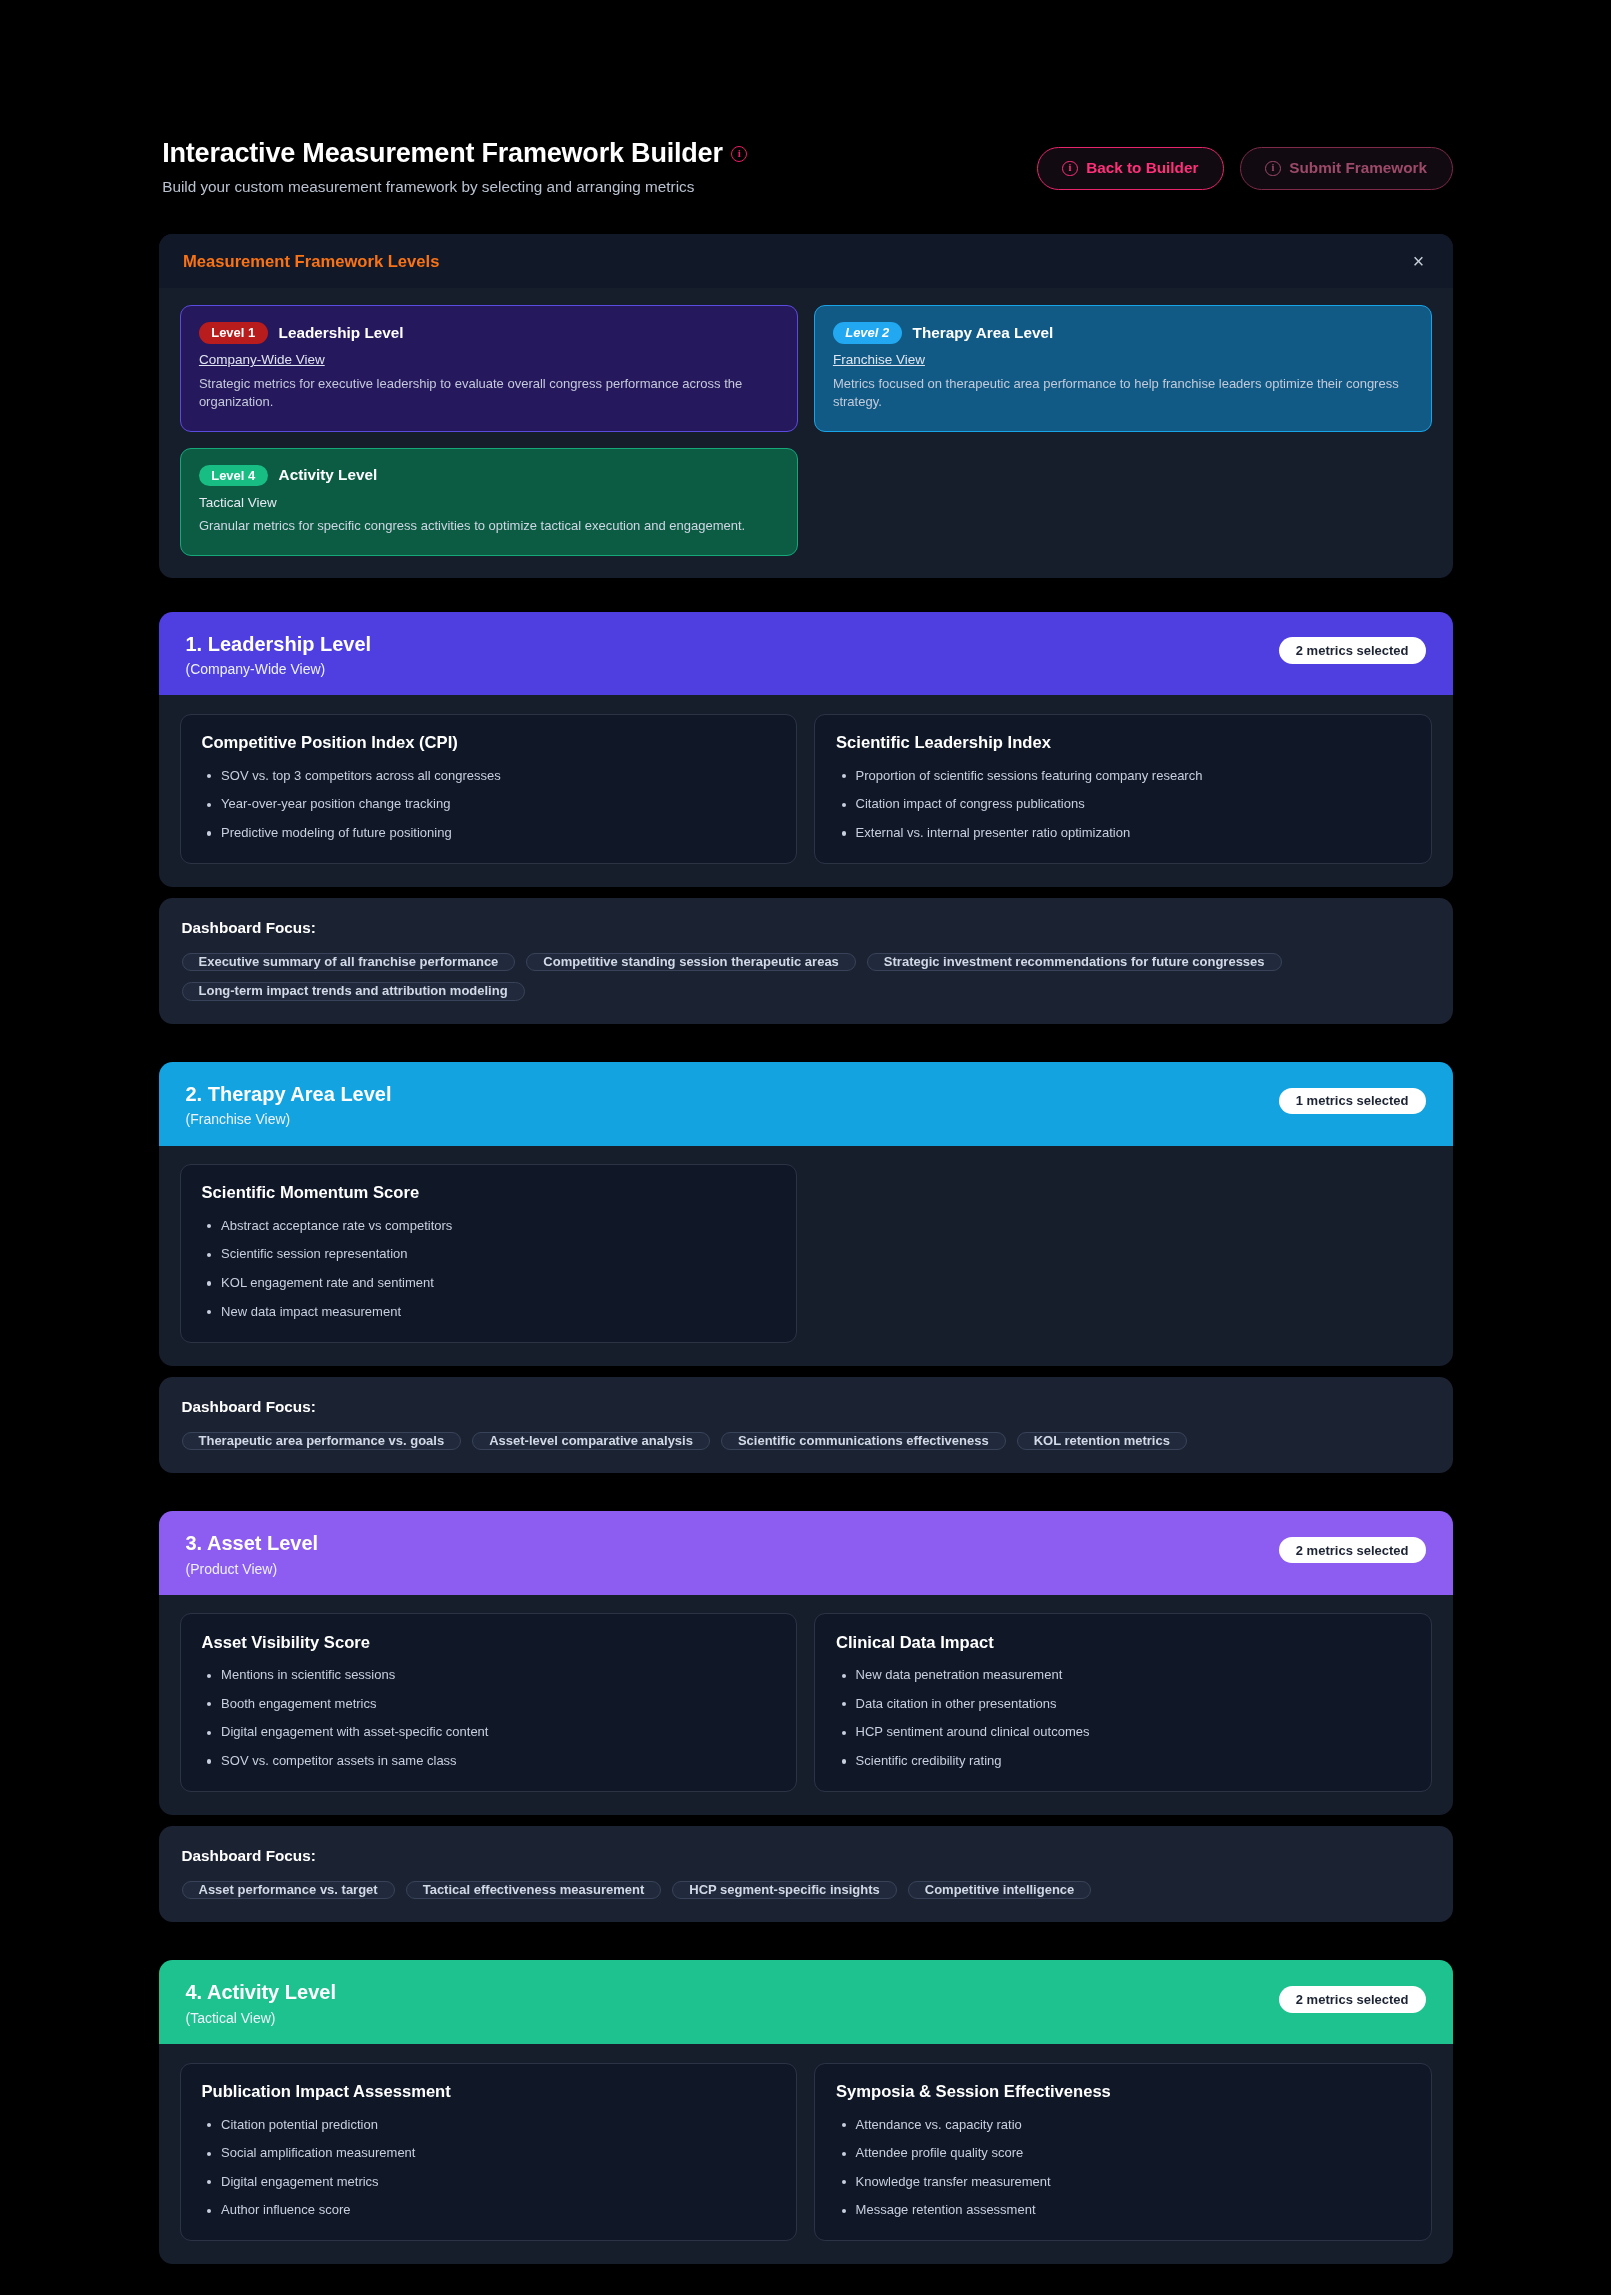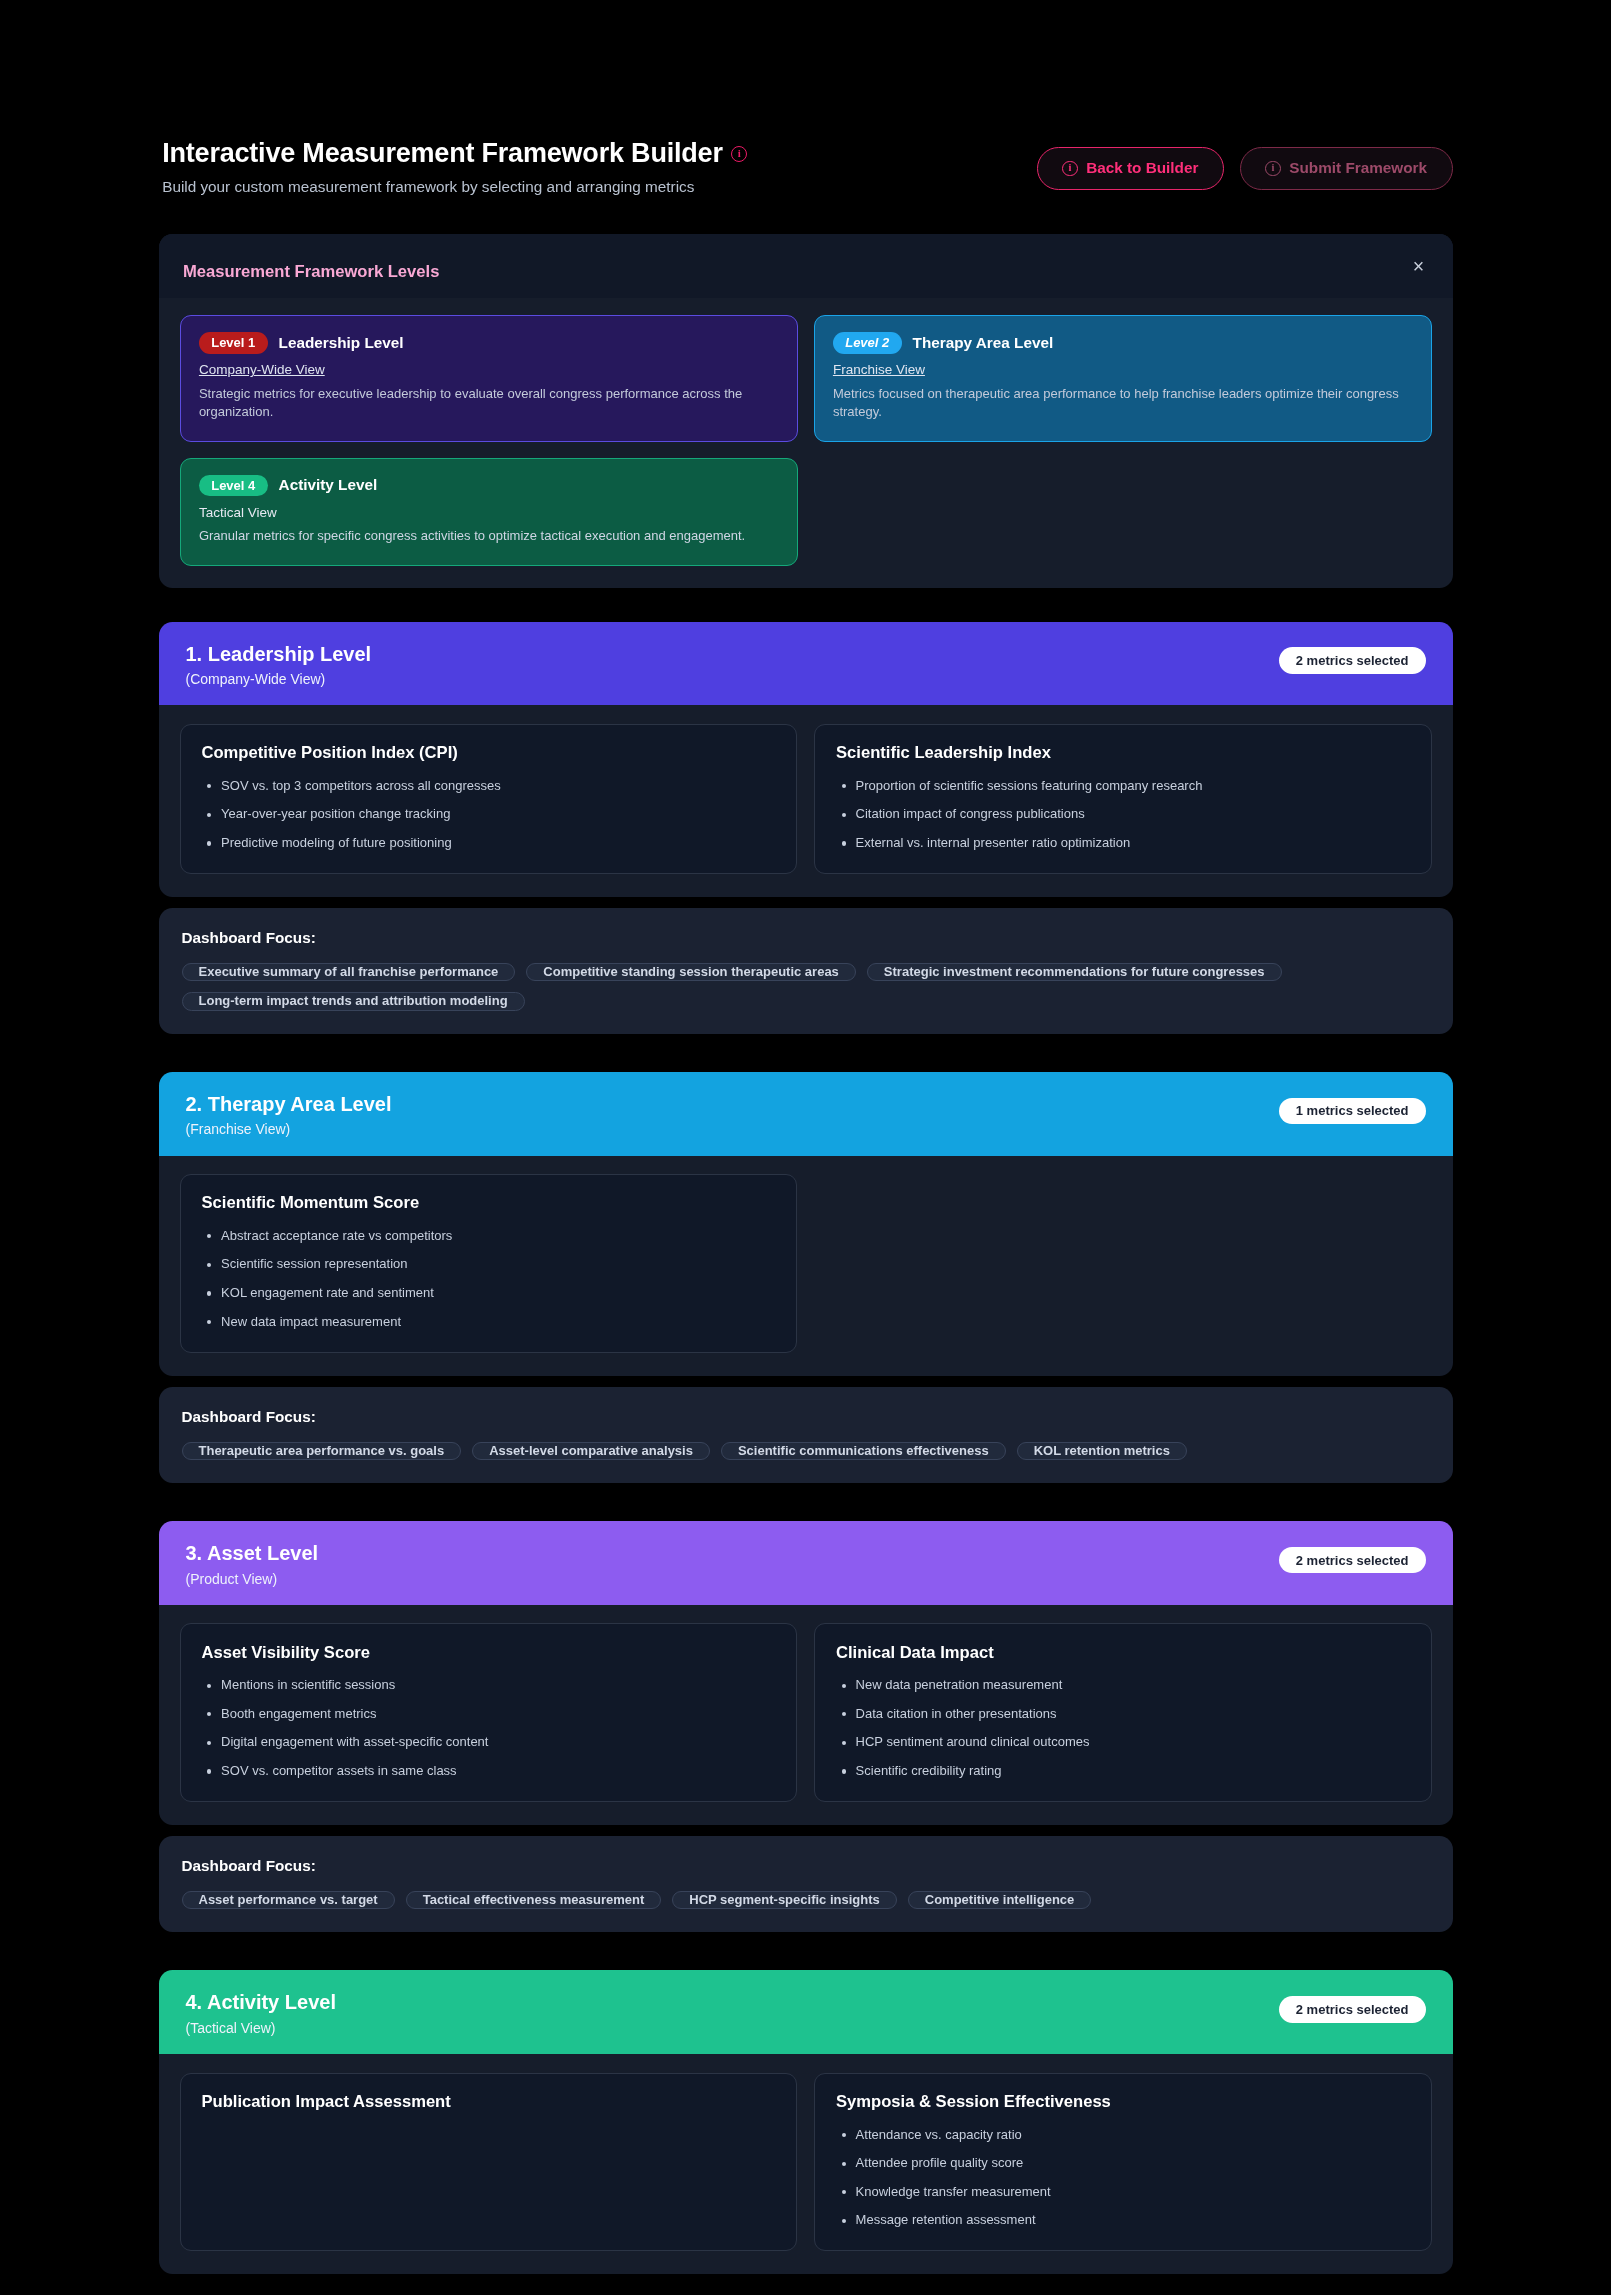--- a/index.html
+++ b/index.html
@@ -97,22 +97,21 @@
   .levels-head {
     background: #111827;
     padding: 18.4px 24.5px 16px 24.5px;
     display: flex;
     align-items: center;
     justify-content: space-between;
   }
   .levels-head h2 {
     font-size: 16.6px;
     font-weight: bold;
-    color: #f9a8d4;
-    margin-top: 10px;
+    color: #f97316;
   }
   .close-x {
     color: #c8cfdb;
     font-size: 19.6px;
     line-height: 1;
     cursor: pointer;
     padding: 0 3.7px;
     font-weight: 300;
   }
   .levels-grid {
@@ -451,20 +450,26 @@
       <div class="section-head sh-green">
         <div>
           <div class="section-title">4. Activity Level</div>
           <div class="section-sub">(Tactical View)</div>
         </div>
         <div class="metrics-badge">2 metrics selected</div>
       </div>
       <div class="section-body">
         <div class="metric-card">
           <div class="metric-title">Publication Impact Assessment</div>
+          <ul class="metric-list">
+            <li>Citation potential prediction</li>
+            <li>Social amplification measurement</li>
+            <li>Digital engagement metrics</li>
+            <li>Author influence score</li>
+          </ul>
         </div>
         <div class="metric-card">
           <div class="metric-title">Symposia &amp; Session Effectiveness</div>
           <ul class="metric-list">
             <li>Attendance vs. capacity ratio</li>
             <li>Attendee profile quality score</li>
             <li>Knowledge transfer measurement</li>
             <li>Message retention assessment</li>
           </ul>
         </div>

